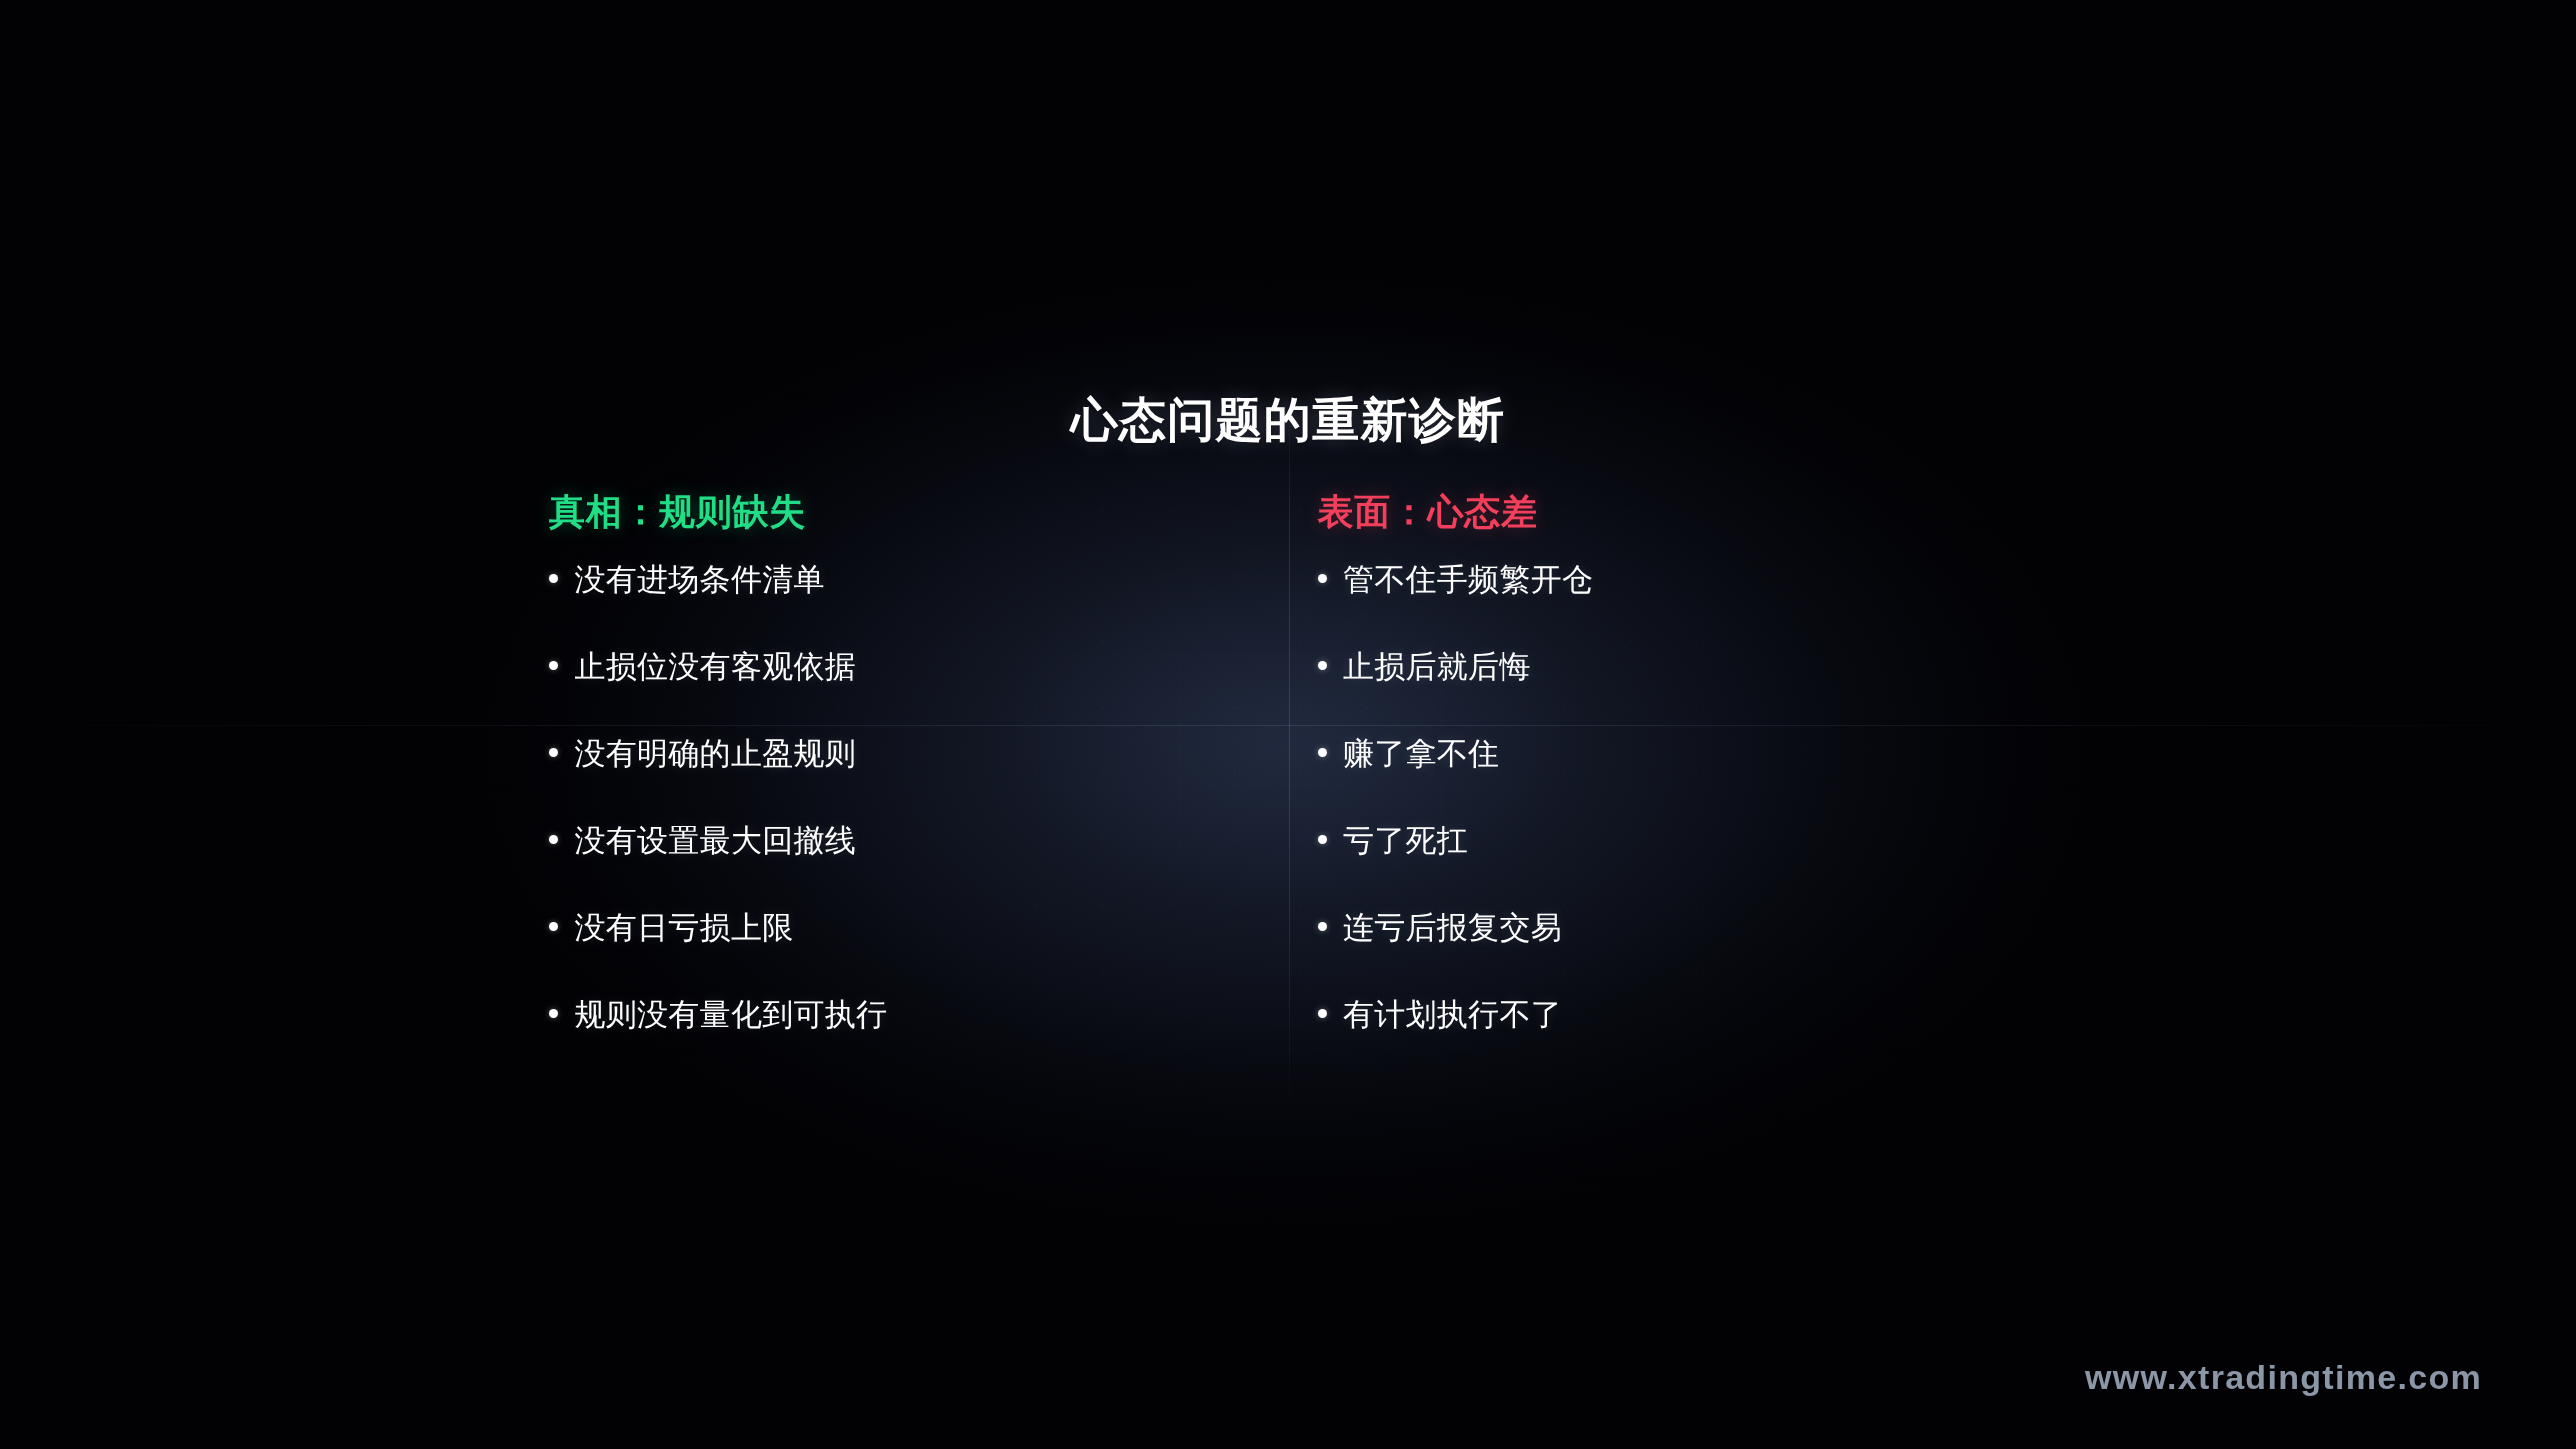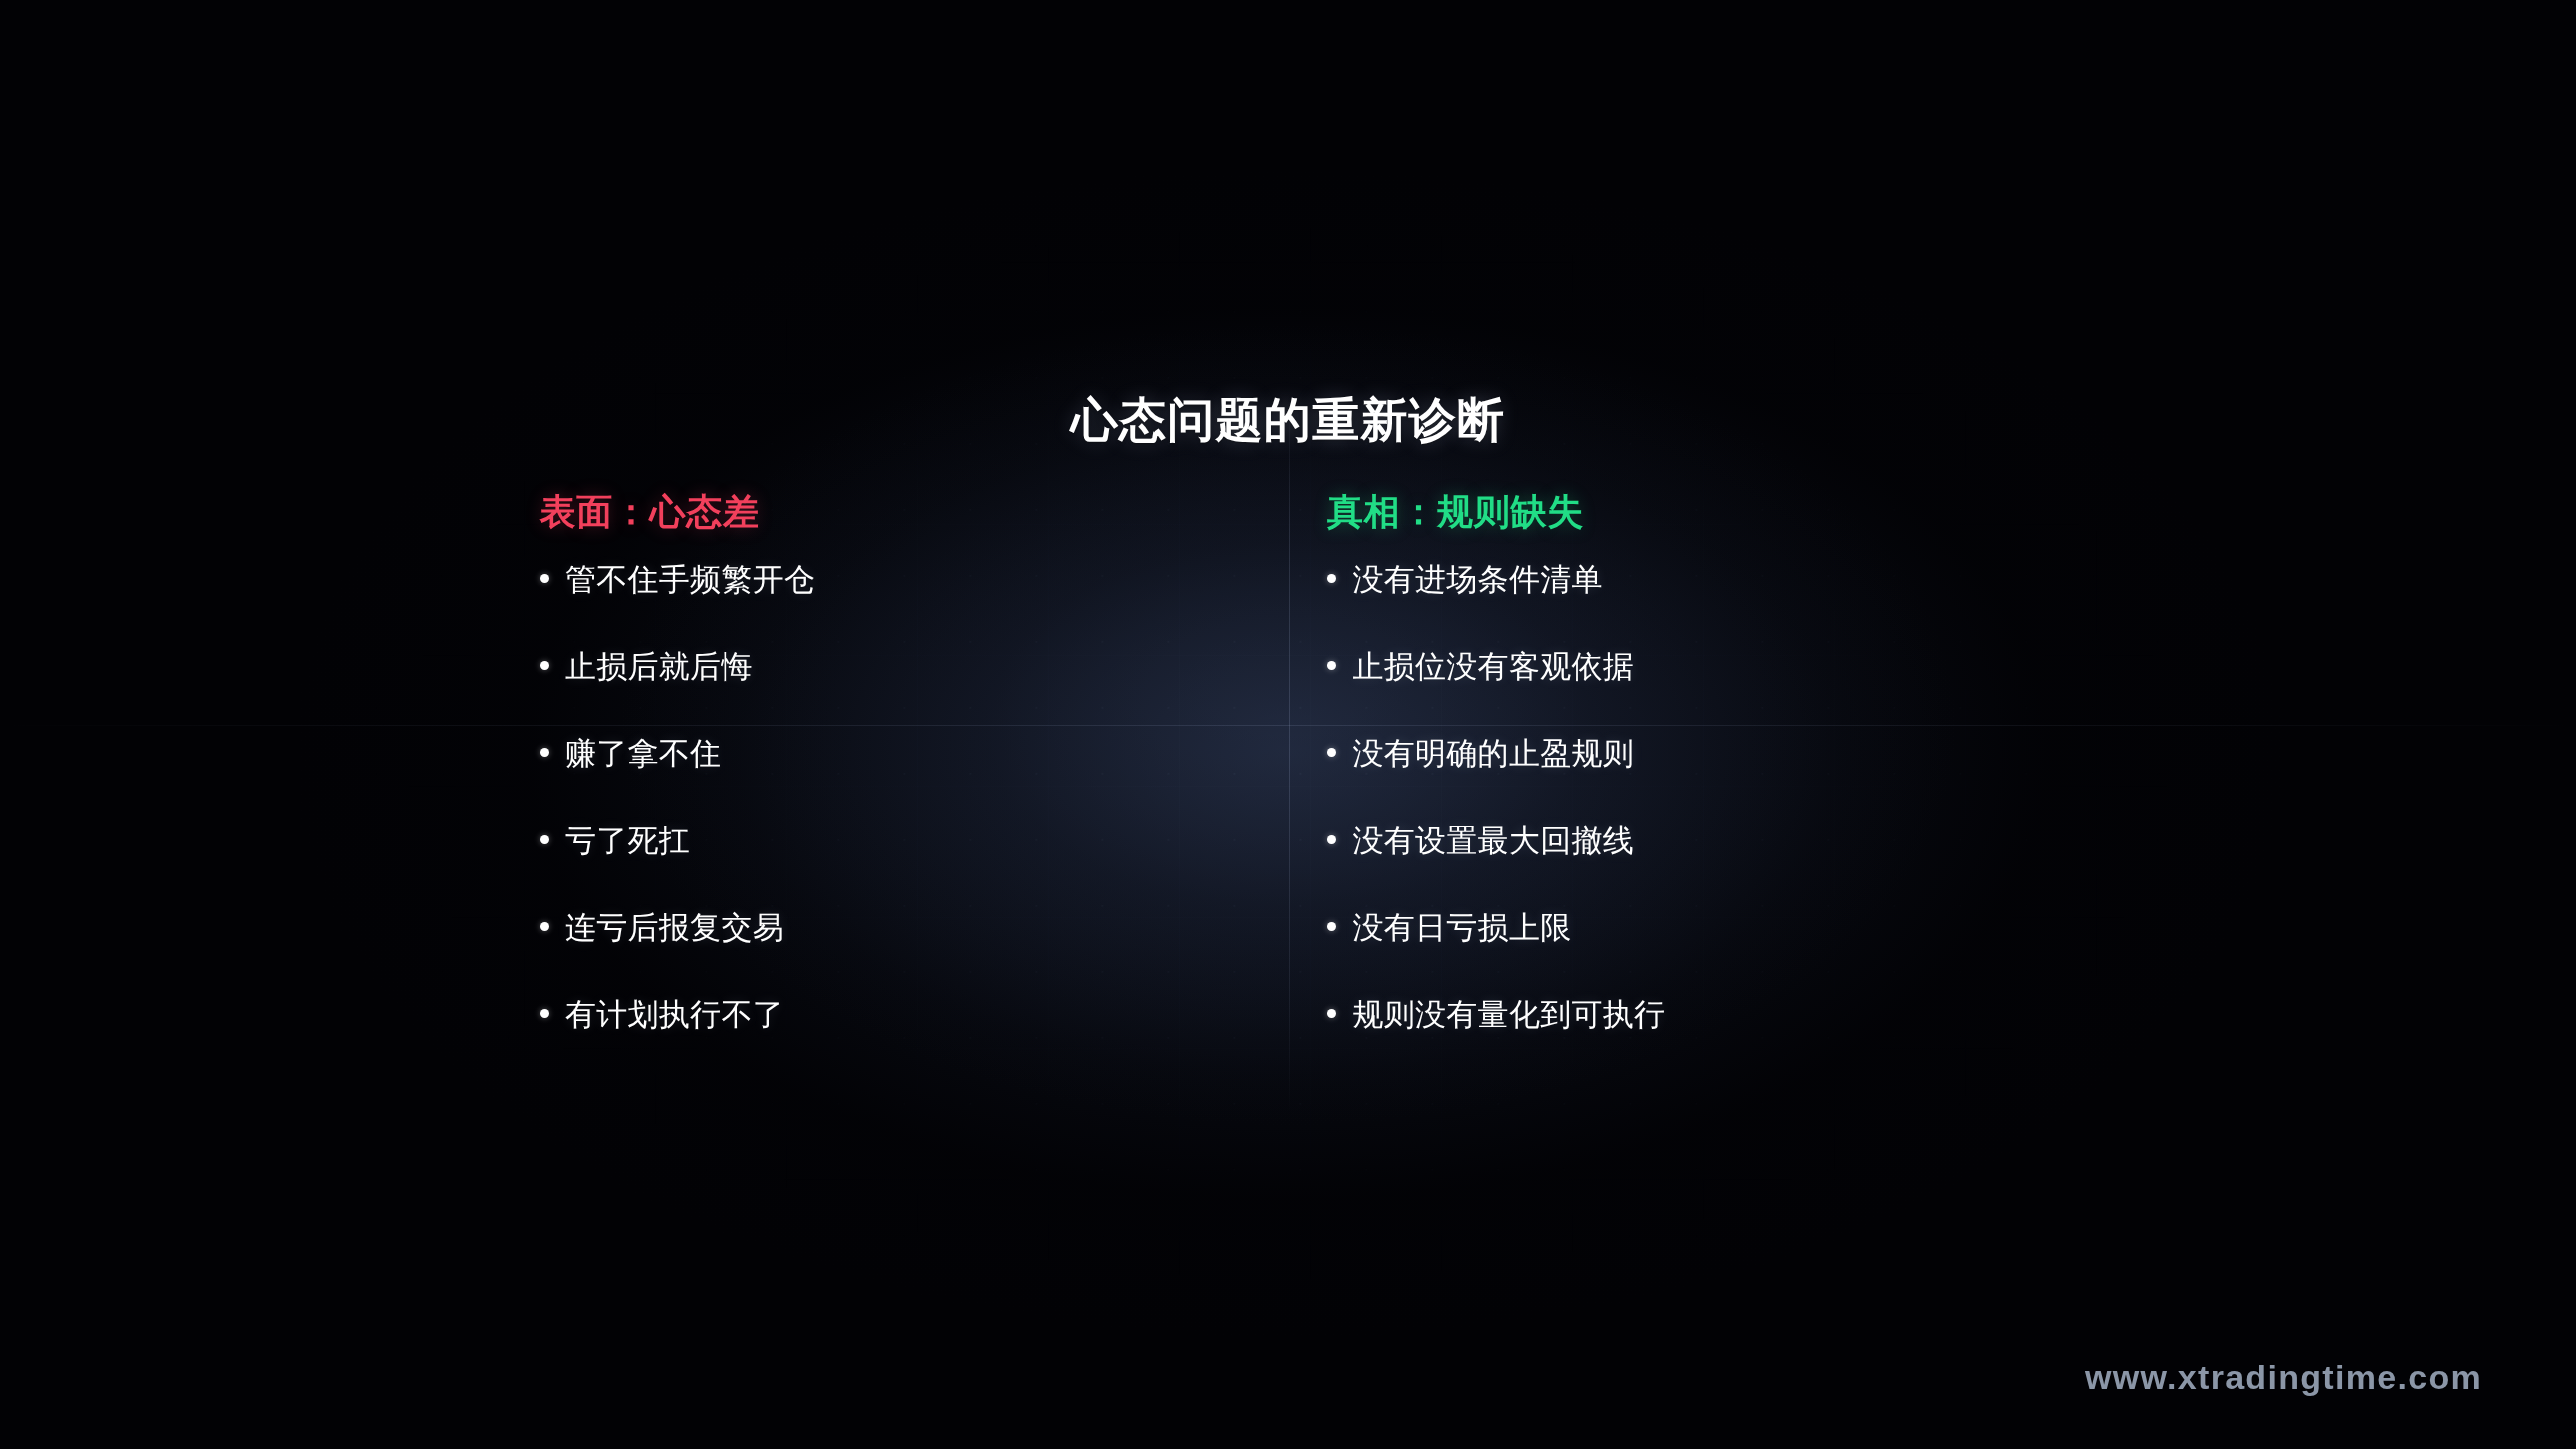--- a/index.html
+++ b/index.html
@@ -200,20 +200,50 @@
   <div class="bg-glow"></div>
   <div class="bg-glow2"></div>
   <div class="bg-grid"></div>
   <div class="guide-v"></div>
   <div class="guide-h"></div>
 
   <h1 class="title">心态问题的重新诊断</h1>
 
   <div class="columns">
 
+    <div class="col col-right">
+      <div class="col-header accent-green">真相：规则缺失</div>
+      <ul class="bullet-list">
+        <li class="bullet-item">
+          <span class="bullet-dot"></span>
+          <span class="bullet-text">没有进场条件清单</span>
+        </li>
+        <li class="bullet-item">
+          <span class="bullet-dot"></span>
+          <span class="bullet-text">止损位没有客观依据</span>
+        </li>
+        <li class="bullet-item">
+          <span class="bullet-dot"></span>
+          <span class="bullet-text">没有明确的止盈规则</span>
+        </li>
+        <li class="bullet-item">
+          <span class="bullet-dot"></span>
+          <span class="bullet-text">没有设置最大回撤线</span>
+        </li>
+        <li class="bullet-item">
+          <span class="bullet-dot"></span>
+          <span class="bullet-text">没有日亏损上限</span>
+        </li>
+        <li class="bullet-item">
+          <span class="bullet-dot"></span>
+          <span class="bullet-text">规则没有量化到可执行</span>
+        </li>
+      </ul>
+    </div>
+
     <div class="col col-left">
       <div class="col-header accent-red">表面：心态差</div>
       <ul class="bullet-list">
         <li class="bullet-item">
           <span class="bullet-dot"></span>
           <span class="bullet-text">管不住手频繁开仓</span>
         </li>
         <li class="bullet-item">
           <span class="bullet-dot"></span>
           <span class="bullet-text">止损后就后悔</span>
@@ -230,48 +260,18 @@
           <span class="bullet-dot"></span>
           <span class="bullet-text">连亏后报复交易</span>
         </li>
         <li class="bullet-item">
           <span class="bullet-dot"></span>
           <span class="bullet-text">有计划执行不了</span>
         </li>
       </ul>
     </div>
 
-    <div class="col col-right">
-      <div class="col-header accent-green">真相：规则缺失</div>
-      <ul class="bullet-list">
-        <li class="bullet-item">
-          <span class="bullet-dot"></span>
-          <span class="bullet-text">没有进场条件清单</span>
-        </li>
-        <li class="bullet-item">
-          <span class="bullet-dot"></span>
-          <span class="bullet-text">止损位没有客观依据</span>
-        </li>
-        <li class="bullet-item">
-          <span class="bullet-dot"></span>
-          <span class="bullet-text">没有明确的止盈规则</span>
-        </li>
-        <li class="bullet-item">
-          <span class="bullet-dot"></span>
-          <span class="bullet-text">没有设置最大回撤线</span>
-        </li>
-        <li class="bullet-item">
-          <span class="bullet-dot"></span>
-          <span class="bullet-text">没有日亏损上限</span>
-        </li>
-        <li class="bullet-item">
-          <span class="bullet-dot"></span>
-          <span class="bullet-text">规则没有量化到可执行</span>
-        </li>
-      </ul>
-    </div>
-
   </div>
 
   <div class="watermark">www.xtradingtime.com</div>
 
 </div>
 
 
 </body></html>

